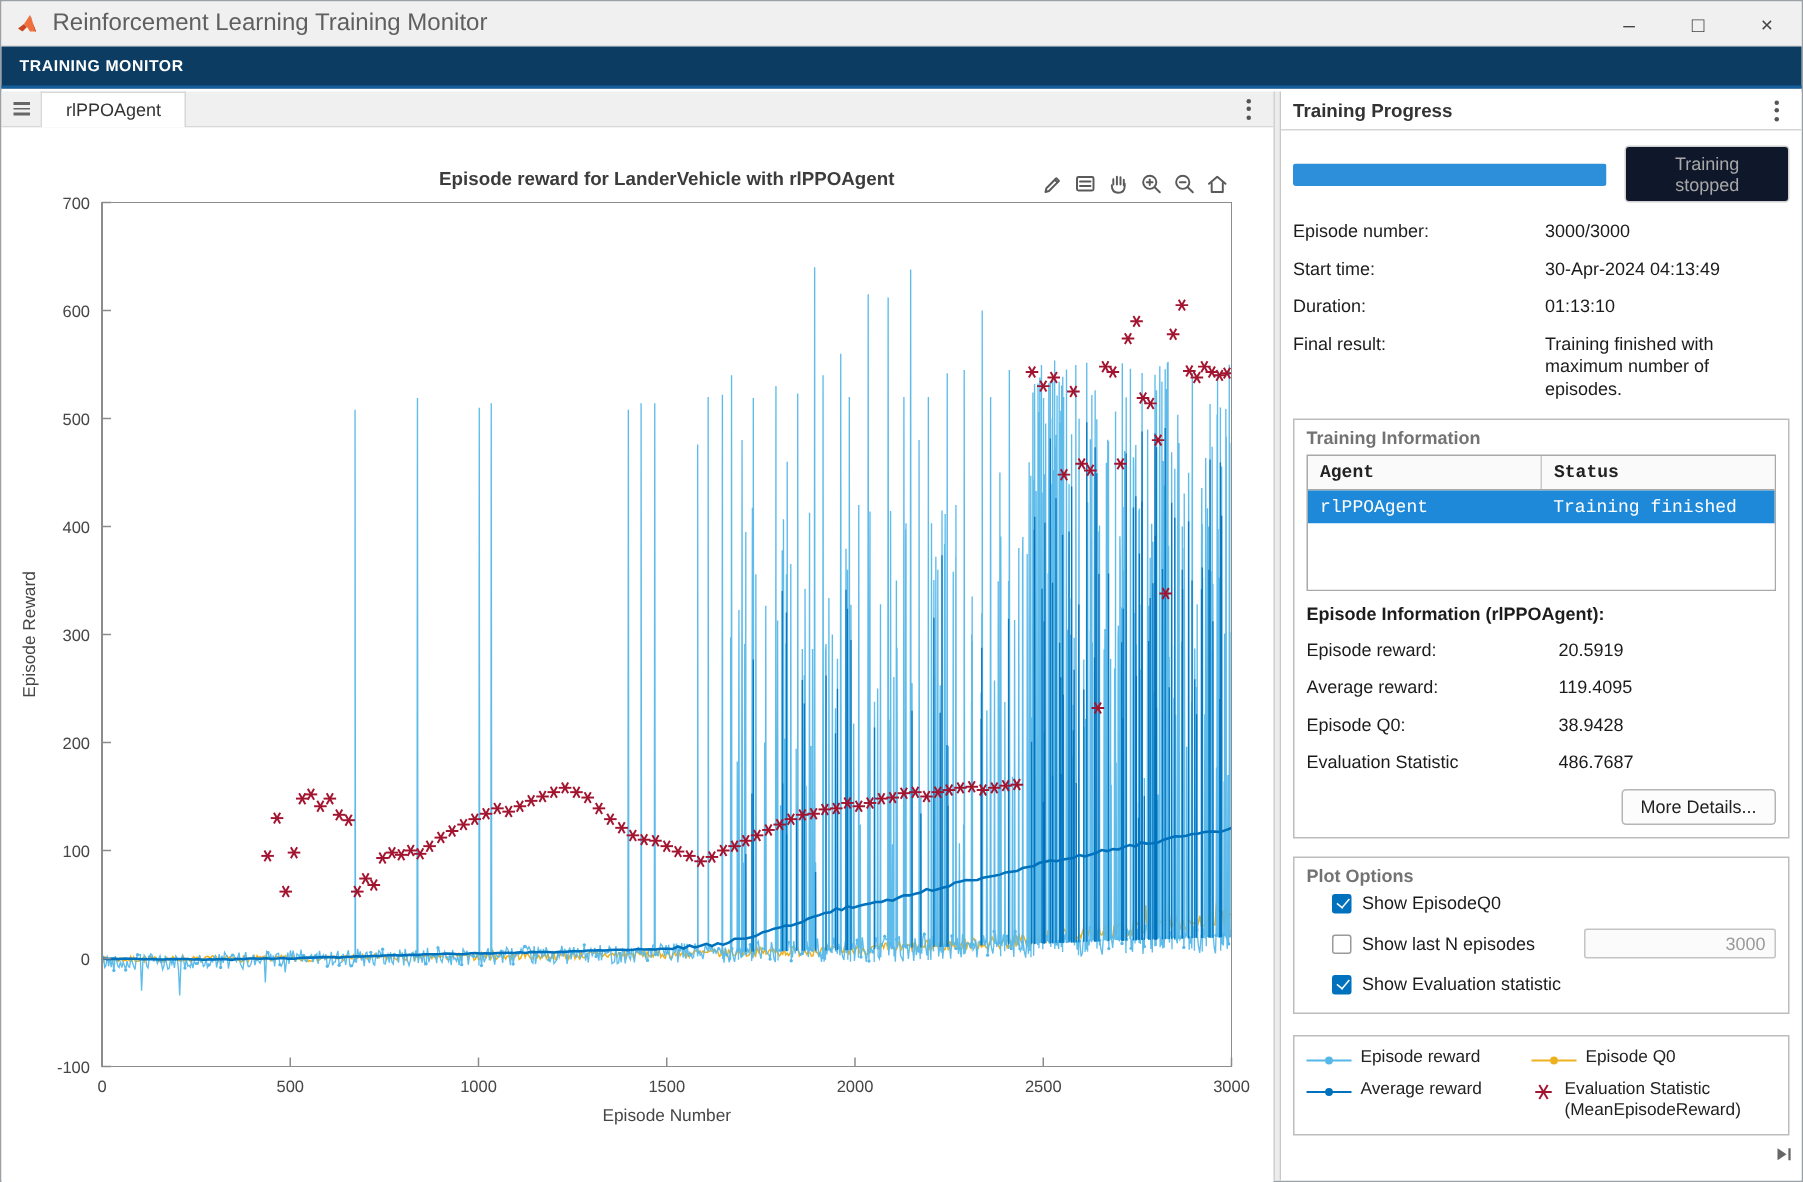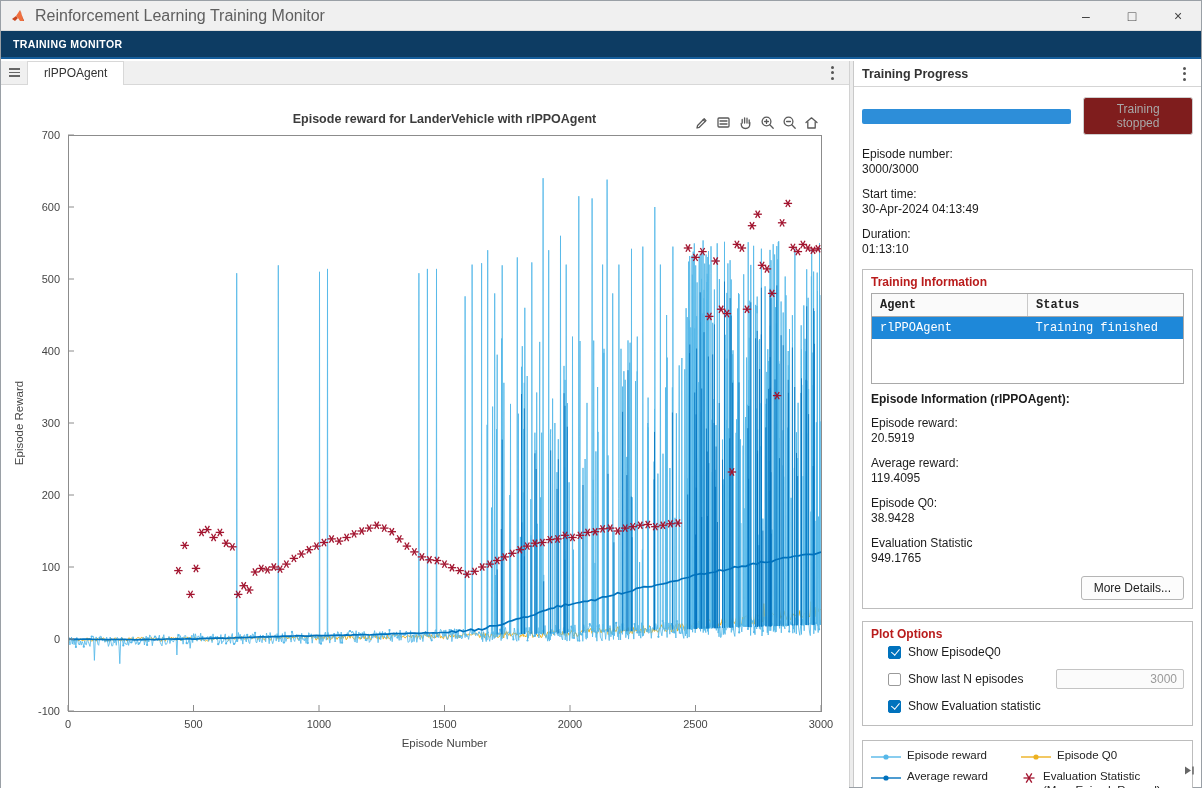--- a/index.html
+++ b/index.html
@@ -40,30 +40,30 @@
   
   .splitter{position:absolute;left:848px;top:60px;width:4px;bottom:0;background:#ececec;border-left:1px solid #d2d2d2;box-sizing:border-box;}
   .side{position:absolute;left:852px;top:60px;right:0;bottom:0;background:#fff;border-left:1px solid #c9c9c9;box-sizing:border-box;}
   .side-header{height:26px;border-bottom:1px solid #d5d5d5;display:flex;align-items:center;
     font-size:12.5px;font-weight:600;color:#333;padding:0 8px;box-sizing:border-box;}
   .side-body{padding:8px 8px 0 8px;}
 
   .progress-row{display:flex;align-items:center;margin-top:2px;}
   .progress-track{width:212px;height:15px;background:#e8e8e8;border-radius:2px;overflow:hidden;}
   .progress-fill{height:100%;background:#2d8ed9;}
-  .stop-btn{margin-left:12px;font-size:12px;color:#a8a8a8;background:#7f1d1d;border:1px solid #cfcfcf;
+  .stop-btn{margin-left:12px;font-size:12px;color:#a8a8a8;background:#0f172a;border:1px solid #cfcfcf;
     border-radius:3px;padding:4px 10px;font-family:inherit;}
 
   .kv-block{margin-top:12px;}
-  .kv{display:flex;font-size:12px;color:#1c1c1c;margin-bottom:10px;line-height:1.25;flex-direction:column;}
+  .kv{display:flex;font-size:12px;color:#1c1c1c;margin-bottom:10px;line-height:1.25;}
   .kv .k{width:168px;flex:none;}
   .kv .v{flex:1;}
 
   .panel{border:1px solid #bdbdbd;background:#fff;margin-top:12px;box-sizing:border-box;}
-  .panel-title{font-size:12px;font-weight:bold;color:#b91c1c;padding:5px 8px 4px 8px;}
+  .panel-title{font-size:12px;font-weight:bold;color:#737373;padding:5px 8px 4px 8px;}
   .panel-inner{padding:0 8px 8px 8px;}
 
   .ti-table{border:1px solid #a9a9a9;font-size:12px;box-sizing:border-box;font-family:Liberation Mono, monospace;}
   .ti-row{display:flex;}
   .ti-cell{flex:1;padding:4px 8px;box-sizing:border-box;}
   .ti-head{background:#fafafa;border-bottom:1px solid #a9a9a9;font-weight:bold;color:#222;}
   .ti-head .ti-cell:first-child{border-right:1px solid #c9c9c9;}
   .ti-selected{background:#1e88d9;color:#fff;}
   .ti-filler{height:44px;background:#fff;}
 
@@ -817,20 +817,24 @@
           <span class="v">3000/3000</span>
         </div>
         <div class="kv">
           <span class="k">Start time:</span>
           <span class="v">30-Apr-2024 04:13:49</span>
         </div>
         <div class="kv">
           <span class="k">Duration:</span>
           <span class="v">01:13:10</span>
         </div>
+        <div class="kv">
+          <span class="k">Final result:</span>
+          <span class="v">Training finished with maximum number of episodes.</span>
+        </div>
       </div>
 
       <div class="panel">
         <div class="panel-title">Training Information</div>
         <div class="panel-inner">
           <div class="ti-table">
             <div class="ti-row ti-head">
               <span class="ti-cell">Agent</span>
               <span class="ti-cell">Status</span>
             </div>
@@ -850,21 +854,21 @@
           <div class="kv">
             <span class="k">Average reward:</span>
             <span class="v">119.4095</span>
           </div>
           <div class="kv">
             <span class="k">Episode Q0:</span>
             <span class="v">38.9428</span>
           </div>
           <div class="kv">
             <span class="k">Evaluation Statistic</span>
-            <span class="v">949.1765</span>
+            <span class="v">486.7687</span>
           </div>
 
           <button class="more-btn">More Details...</button>
         </div>
       </div>
 
       <div class="panel">
         <div class="panel-title">Plot Options</div>
         <div class="panel-inner">
           <div class="opt-row">

